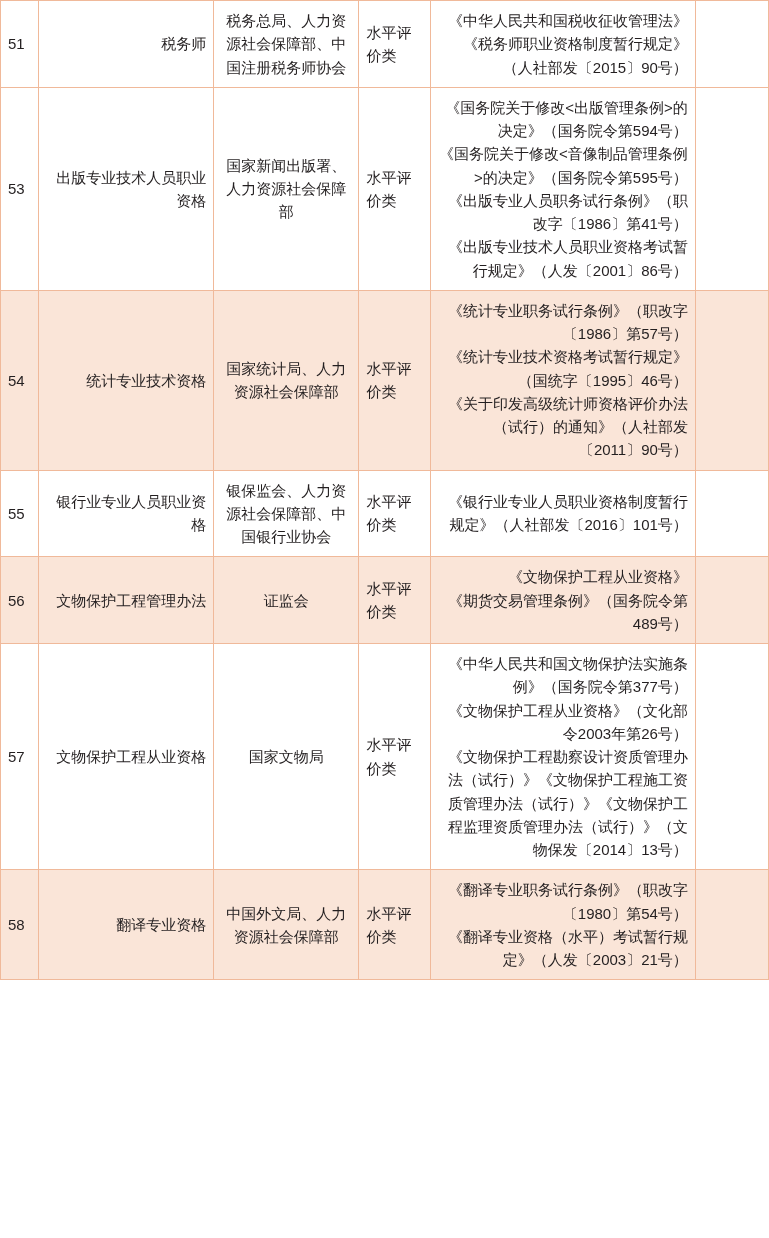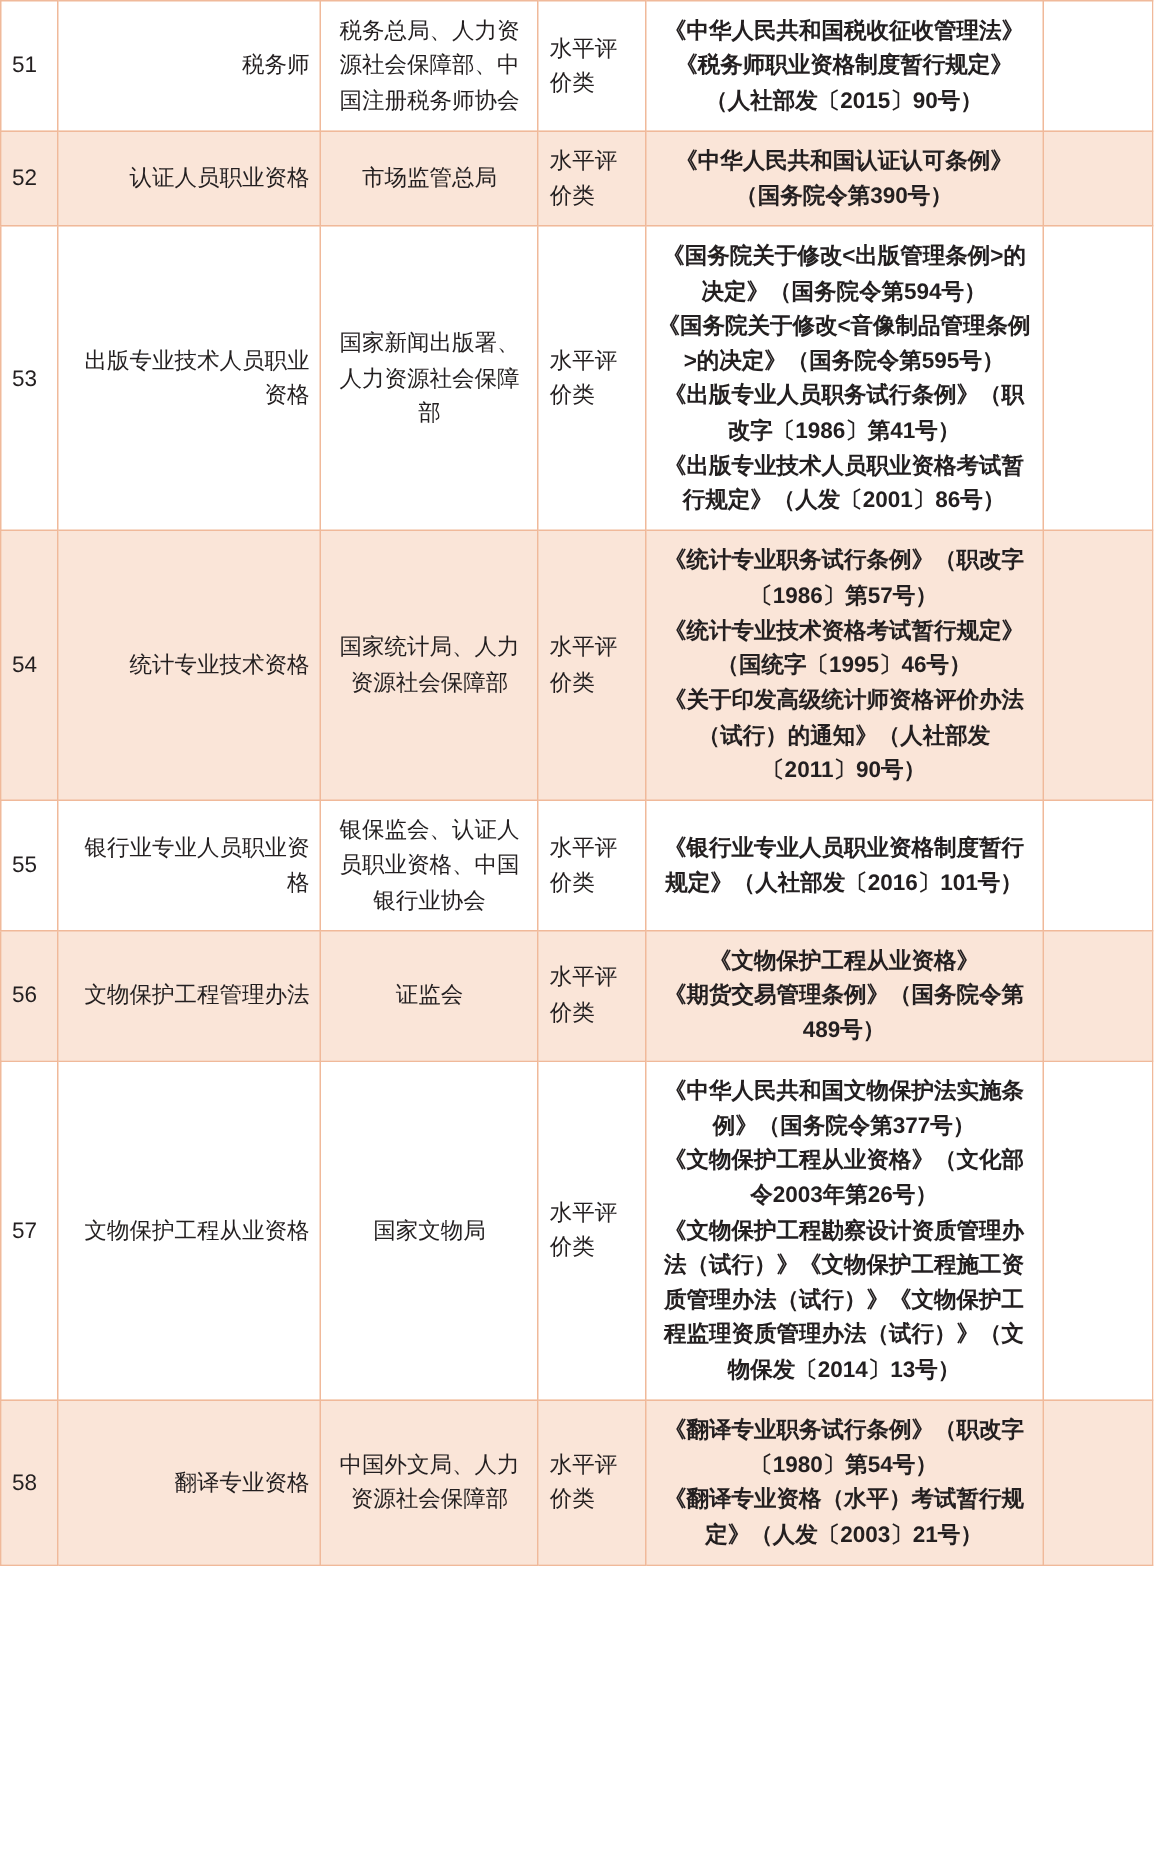--- a/index.html
+++ b/index.html
@@ -42,22 +42,21 @@
   td.c-dept {
     width: 145px;
     text-align: center;
   }
   td.c-type {
     width: 71px;
     text-align: left;
   }
   td.c-basis {
     width: 265px;
-    text-align: center;
-    font-weight: bold;
+    text-align: right;
   }
   td.c-note {
     width: 73px;
     text-align: center;
   }
   tr.odd td {
     background: #ffffff;
   }
   tr.even td {
     background: #fae5d8;
@@ -79,30 +78,20 @@
         <td class="c-name">税务师</td>
         <td class="c-dept">税务总局、人力资源社会保障部、中国注册税务师协会</td>
         <td class="c-type">水平评价类</td>
         <td class="c-basis">
           <span class="basis-line">《中华人民共和国税收征收管理法》</span>
           <span class="basis-line">《税务师职业资格制度暂行规定》（人社部发〔2015〕90号）</span>
         </td>
         <td class="c-note"></td>
       </tr>
 
-      <tr class="even">
-        <td class="c-num">52</td>
-        <td class="c-name">认证人员职业资格</td>
-        <td class="c-dept">市场监管总局</td>
-        <td class="c-type">水平评价类</td>
-        <td class="c-basis">
-          <span class="basis-line">《中华人民共和国认证认可条例》（国务院令第390号）</span>
-        </td>
-        <td class="c-note"></td>
-      </tr>
 
       <tr class="odd">
         <td class="c-num">53</td>
         <td class="c-name">出版专业技术人员职业资格</td>
         <td class="c-dept">国家新闻出版署、人力资源社会保障部</td>
         <td class="c-type">水平评价类</td>
         <td class="c-basis">
           <span class="basis-line">《国务院关于修改&lt;出版管理条例&gt;的决定》（国务院令第594号）</span>
           <span class="basis-line">《国务院关于修改&lt;音像制品管理条例&gt;的决定》（国务院令第595号）</span>
           <span class="basis-line">《出版专业人员职务试行条例》（职改字〔1986〕第41号）</span>
@@ -120,21 +109,21 @@
           <span class="basis-line">《统计专业职务试行条例》（职改字〔1986〕第57号）</span>
           <span class="basis-line">《统计专业技术资格考试暂行规定》（国统字〔1995〕46号）</span>
           <span class="basis-line">《关于印发高级统计师资格评价办法（试行）的通知》（人社部发〔2011〕90号）</span>
         </td>
         <td class="c-note"></td>
       </tr>
 
       <tr class="odd">
         <td class="c-num">55</td>
         <td class="c-name">银行业专业人员职业资格</td>
-        <td class="c-dept">银保监会、认证人员职业资格、中国银行业协会</td>
+        <td class="c-dept">银保监会、人力资源社会保障部、中国银行业协会</td>
         <td class="c-type">水平评价类</td>
         <td class="c-basis">
           <span class="basis-line">《银行业专业人员职业资格制度暂行规定》（人社部发〔2016〕101号）</span>
         </td>
         <td class="c-note"></td>
       </tr>
 
       <tr class="even">
         <td class="c-num">56</td>
         <td class="c-name">文物保护工程管理办法</td>

